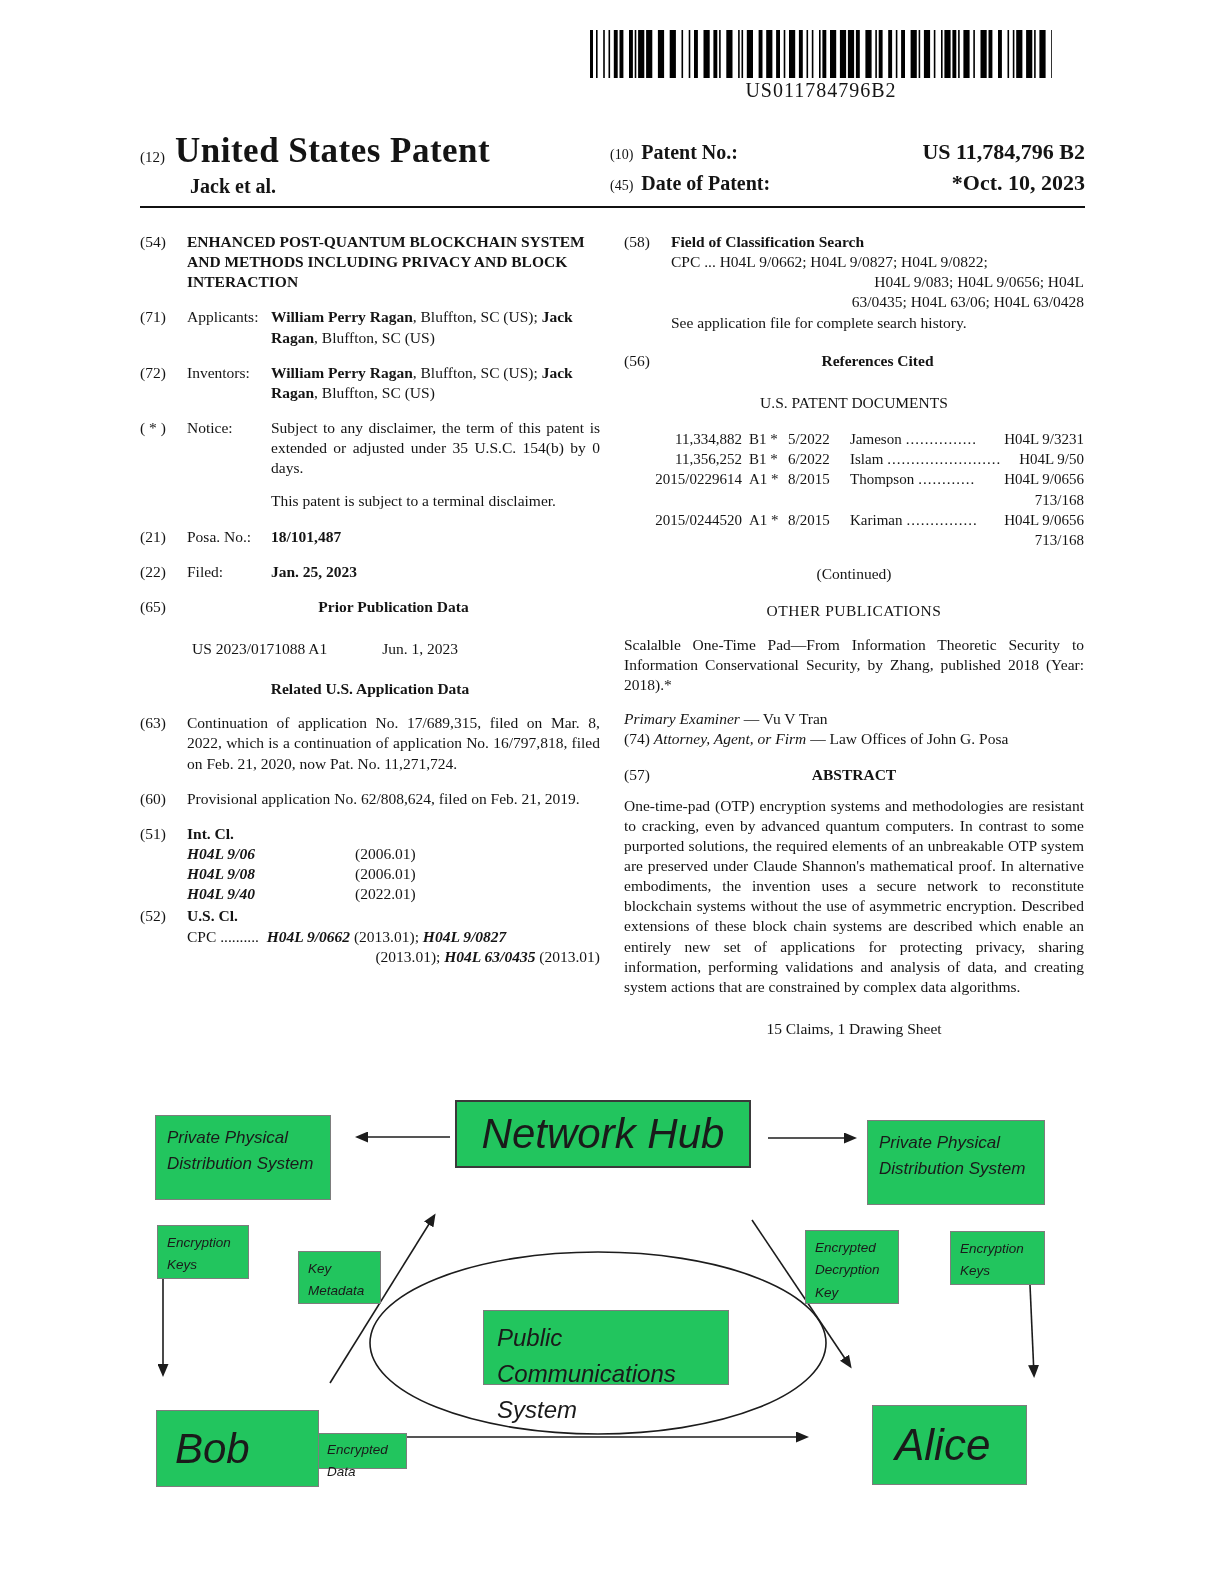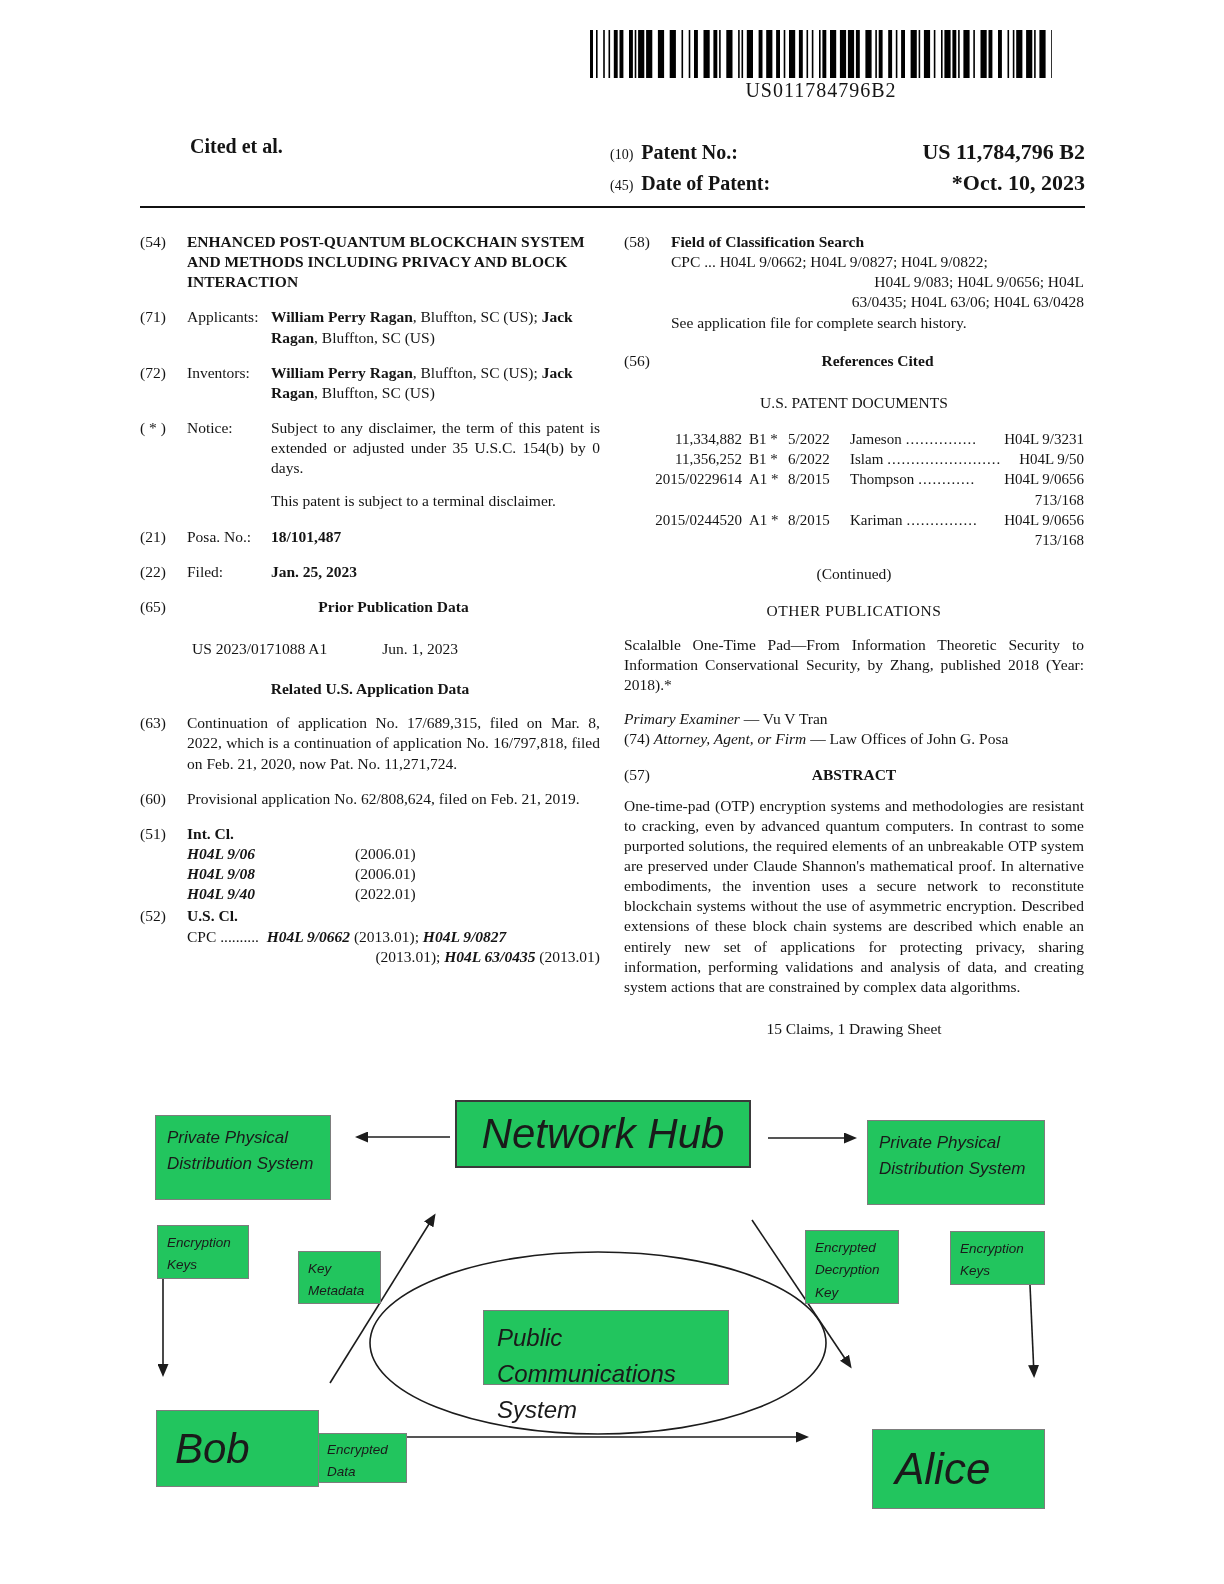--- a/index.html
+++ b/index.html
@@ -77,22 +77,22 @@
                 display:flex; align-items:center; justify-content:center; font-size:42px; }
   .box-ppds-l { left:155px; top:30px; width:176px; height:85px; padding:9px 11px; font-size:17px; line-height:1.5; }
   .box-ppds-r { left:867px; top:35px; width:178px; height:85px; padding:9px 11px; font-size:17px; line-height:1.5; }
   .box-small { font-size:13.5px; line-height:1.65; padding:6px 9px; }
   .box-ekl { left:157px; top:140px; width:92px; height:54px; }
   .box-km  { left:298px; top:166px; width:83px; height:53px; }
   .box-edk { left:805px; top:145px; width:94px; height:74px; }
   .box-ekr { left:950px; top:146px; width:95px; height:54px; }
   .box-pcs { left:483px; top:225px; width:246px; height:75px; padding:9px 13px; font-size:24px; line-height:1.5; }
   .box-bob { left:156px; top:325px; width:163px; height:77px; display:flex; align-items:center; padding-left:18px; font-size:42px; }
-  .box-alice { left:872px; top:320px; width:173px; height:80px; display:flex; align-items:center; padding-left:22px; font-size:44px;margin-top:24px; }
-  .box-ed  { left:317px; top:348px; width:90px; height:50px; padding:5px 9px; }
+  .box-alice { left:872px; top:320px; width:155px; height:80px; display:flex; align-items:center; padding-left:22px; font-size:44px; }
+  .box-ed  { left:317px; top:348px; width:90px; height:36px; padding:5px 9px; }
 </style>
 </head>
 <body>
 
 <div class="page">
 
   <div class="barcode-wrap">
     <svg id="barcode-svg" class="barcode-bars" viewBox="0 0 462 48" preserveAspectRatio="none">
         <rect x="0" y="0" width="3" height="48" fill="#000"></rect>
         <rect x="6" y="0" width="1.6" height="48" fill="#000"></rect>
@@ -155,21 +155,25 @@
         <rect x="436.0999999999999" y="0" width="6.199999999999999" height="48" fill="#000"></rect>
         <rect x="444.0999999999999" y="0" width="1.6" height="48" fill="#000"></rect>
         <rect x="449.3999999999999" y="0" width="6.199999999999999" height="48" fill="#000"></rect>
         <rect x="461.19999999999993" y="0" width="3" height="48" fill="#000"></rect>
       </svg>
     <div class="barcode-text">US011784796B2</div>
   </div>
 
   <div class="header">
     <div class="hdr-left">
-      <div class="authors">Cited et al.</div>
+      <div class="t-row">
+        <span class="kind-num">(12)</span>
+        <span class="us-title">United States Patent</span>
+      </div>
+      <div class="authors">Jack et al.</div>
     </div>
     <div class="hdr-right">
       <div class="hr-row">
         <span class="hr-num">(10)</span>
         <span class="hr-label">Patent No.:</span>
         <span class="hr-val">US 11,784,796 B2</span>
       </div>
       <div class="hr-row">
         <span class="hr-num">(45)</span>
         <span class="hr-label">Date of Patent:</span>

